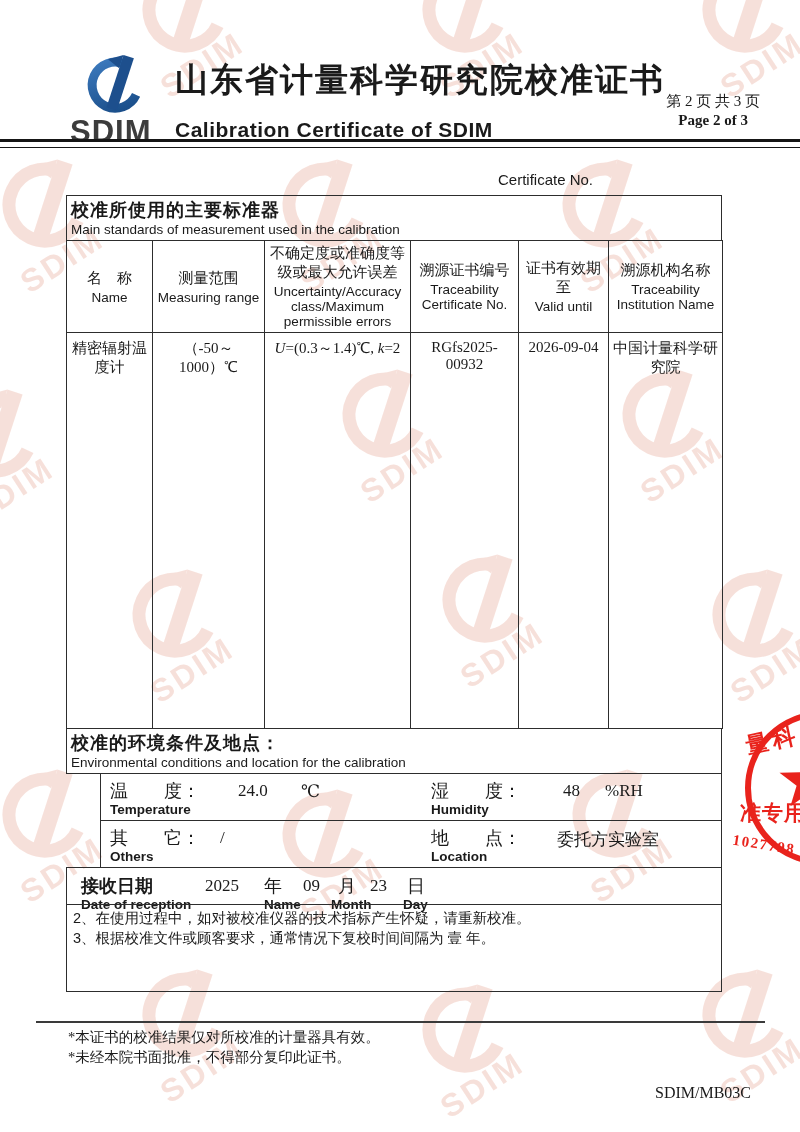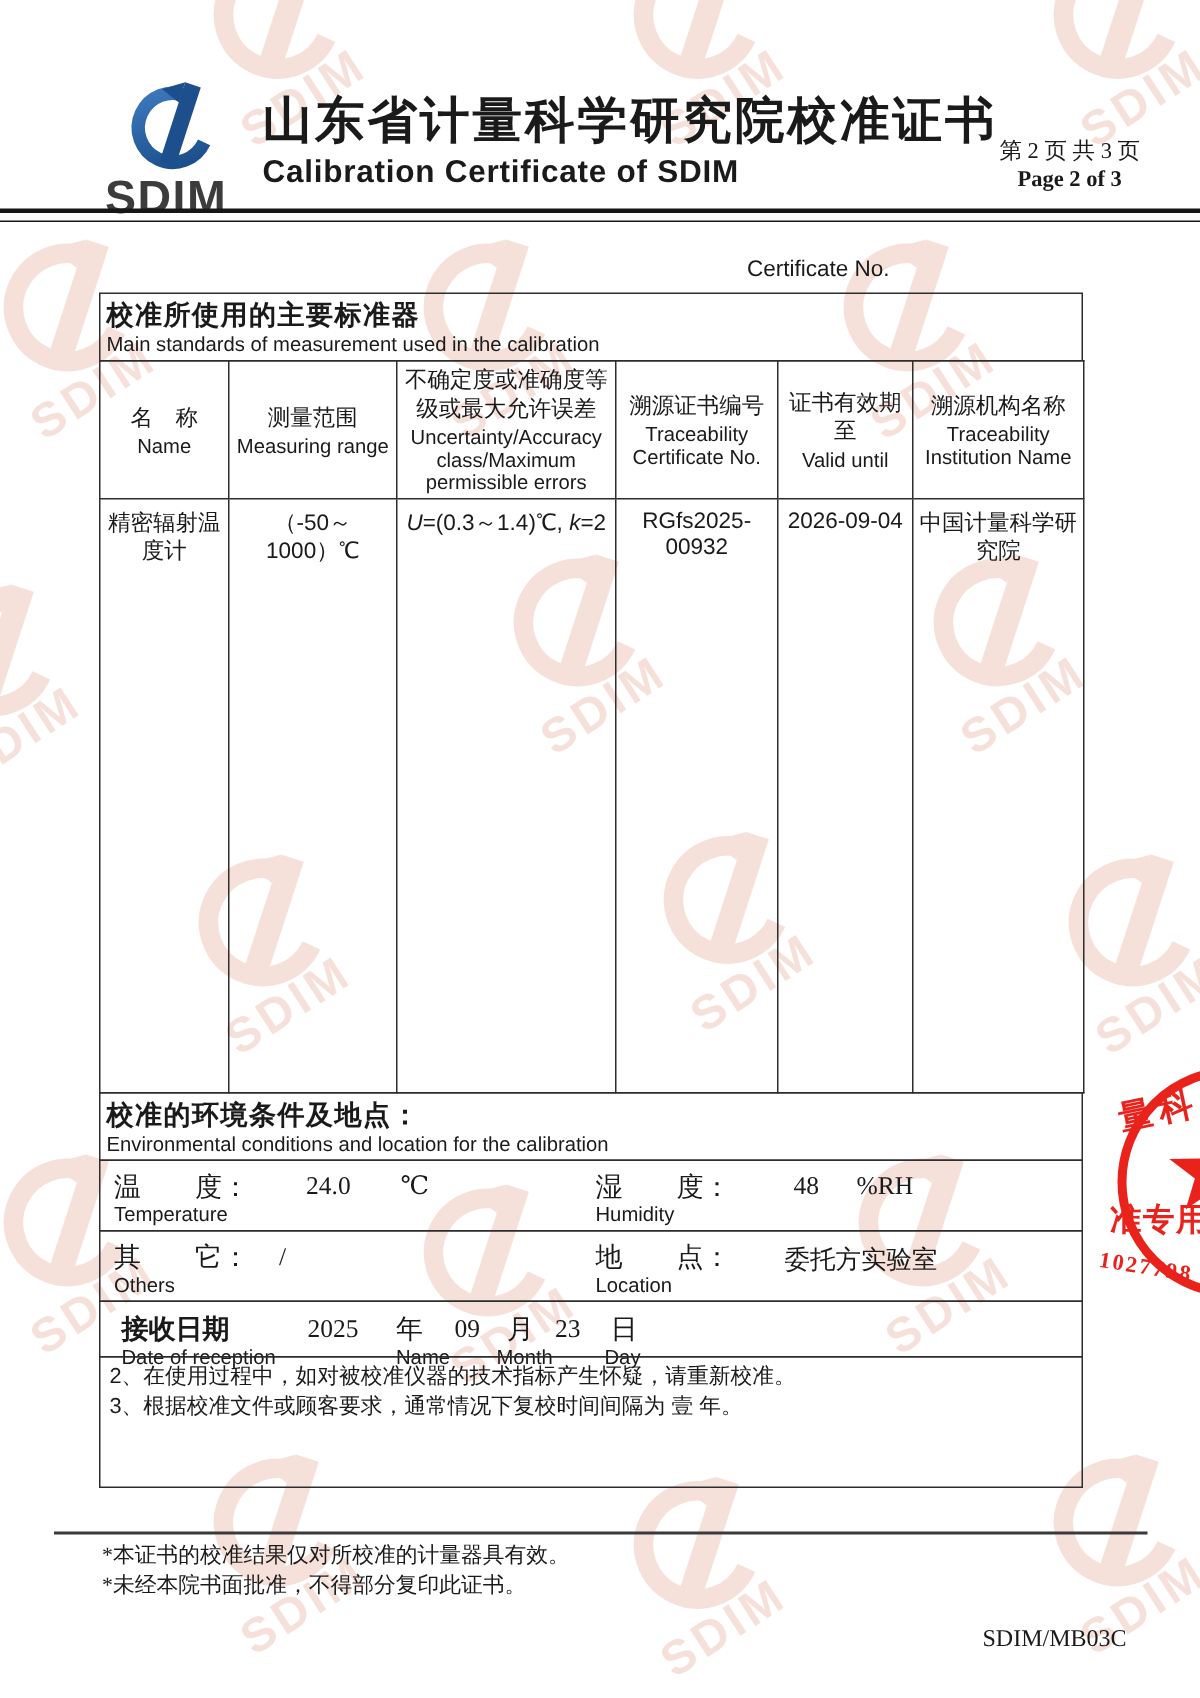--- a/index.html
+++ b/index.html
@@ -7,21 +7,21 @@
         overflow:hidden;font-family:"Liberation Sans",sans-serif;color:#1a1a1a;}
   .wm-layer{position:absolute;left:0;top:0;z-index:0;}
   .content{position:relative;z-index:1;}
 
   
   .logo{position:absolute;top:54px;left:56px;}
   .title-block{position:absolute;top:58px;left:175px;width:500px;text-align:left;}
   .title-zh{font-family:"Liberation Serif","DejaVu Serif",serif;font-weight:bold;
             font-size:33px;letter-spacing:2px;white-space:nowrap;}
   .title-en{font-family:"Liberation Sans",sans-serif;font-weight:bold;font-size:21px;
-            margin-top:0;letter-spacing:.5px;}
+            margin-top:15px;letter-spacing:.5px;}
   .page-info{position:absolute;top:92px;right:40px;text-align:center;
              font-family:"Liberation Serif","DejaVu Serif",serif;font-size:15px;line-height:19px;}
   .page-info .en{font-weight:bold;}
   .rule-top{position:absolute;top:139px;left:0;width:800px;height:5px;
             border-top:3px solid #161616;border-bottom:1px solid #161616;}
 
   .cert-block{position:absolute;top:152px;left:498px;
               font-family:"Liberation Serif","DejaVu Serif",serif;}
   .cert-line1{font-size:19px;white-space:nowrap;}
   .cert-no{font-size:20px;margin-left:10px;letter-spacing:.5px;}
@@ -32,28 +32,28 @@
   .box{border:1px solid #2d2d2d;margin-top:-1px;position:relative;box-sizing:border-box;}
   .sec-title-zh{font-size:18px;font-weight:bold;letter-spacing:1px;padding:2px 4px 0 4px;}
   .sec-title-en{font-size:13.5px;padding:0 4px 3px 4px;}
 
   table.std{border-collapse:collapse;width:656px;table-layout:fixed;margin-top:-1px;}
   table.std th,table.std td{border:1px solid #2d2d2d;box-sizing:border-box;
         text-align:center;vertical-align:middle;padding:2px 3px;}
   table.std th{font-weight:normal;font-size:15px;height:92px;}
   table.std th .en{font-size:13.5px;margin-top:2px;}
   table.std td{height:396px;vertical-align:top;
-        font-family:Liberation Sans, sans-serif;font-size:15px;padding-top:6px;text-align:center;}
+        font-family:Liberation Serif, serif;font-size:15px;padding-top:6px;text-align:center;}
   .ital{font-style:italic;}
 
-  .env-row{height:48px;}
+  .env-row{height:48px;margin-left:34px;}
   .abs{position:absolute;white-space:nowrap;}
   .lbl{font-size:18px;}
   .val{font-family:"Liberation Serif","DejaVu Serif",serif;font-size:17px;}
-  .en-s{font-size:13.5px;}
+  .en-s{font-size:13.5px;font-weight:bold;}
 
   .notice-box{height:88px;font-size:14.5px;line-height:20px;padding:3px 6px;}
 
   .rule-bottom{position:absolute;top:1021px;left:36px;width:729px;border-top:2px solid #3a3a3a;}
   .footnotes{position:absolute;top:1027px;left:68px;
              font-family:"Liberation Serif","DejaVu Serif",serif;font-size:14.5px;line-height:20px;}
   .doc-code{position:absolute;top:1084px;left:655px;
             font-family:"Liberation Serif","DejaVu Serif",serif;font-size:16px;}
 
   

